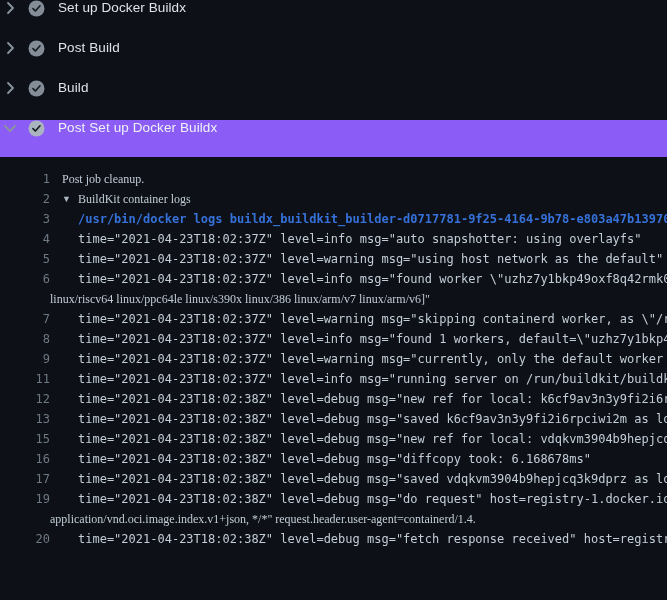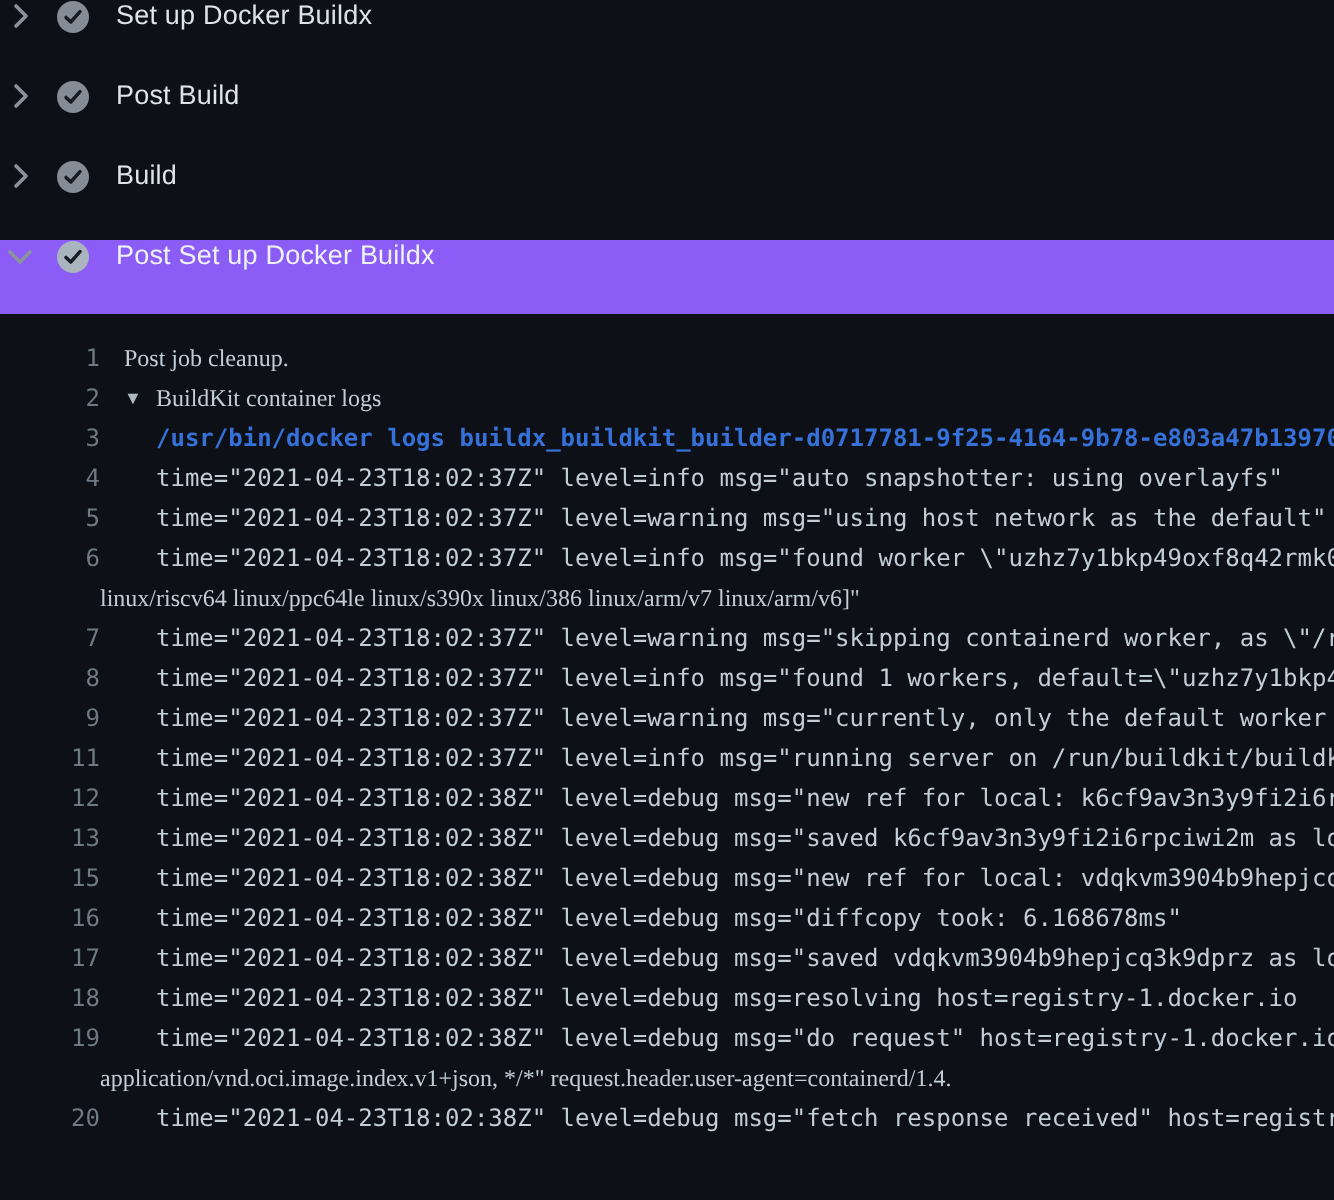--- a/index.html
+++ b/index.html
@@ -205,24 +205,20 @@
   <div class="log-row ind1">
     <span class="gutter">16</span>
     <span class="content">time="2021-04-23T18:02:38Z" level=debug msg="diffcopy took: 6.168678ms"</span>
   </div>
 
   <div class="log-row ind1">
     <span class="gutter">17</span>
     <span class="content">time="2021-04-23T18:02:38Z" level=debug msg="saved vdqkvm3904b9hepjcq3k9dprz as local</span>
   </div>
 
-  <div class="log-row ind1">
-    <span class="gutter">18</span>
-    <span class="content">time="2021-04-23T18:02:38Z" level=debug msg=resolving host=registry-1.docker.io</span>
-  </div>
 
   <div class="log-row ind1">
     <span class="gutter">19</span>
     <span class="content">time="2021-04-23T18:02:38Z" level=debug msg="do request" host=registry-1.docker.io re</span>
   </div>
 
   <div class="log-row ind0 cont">
     <span class="gutter"></span>
     <span class="content">application/vnd.oci.image.index.v1+json, */*" request.header.user-agent=containerd/1.4.</span>
   </div>

